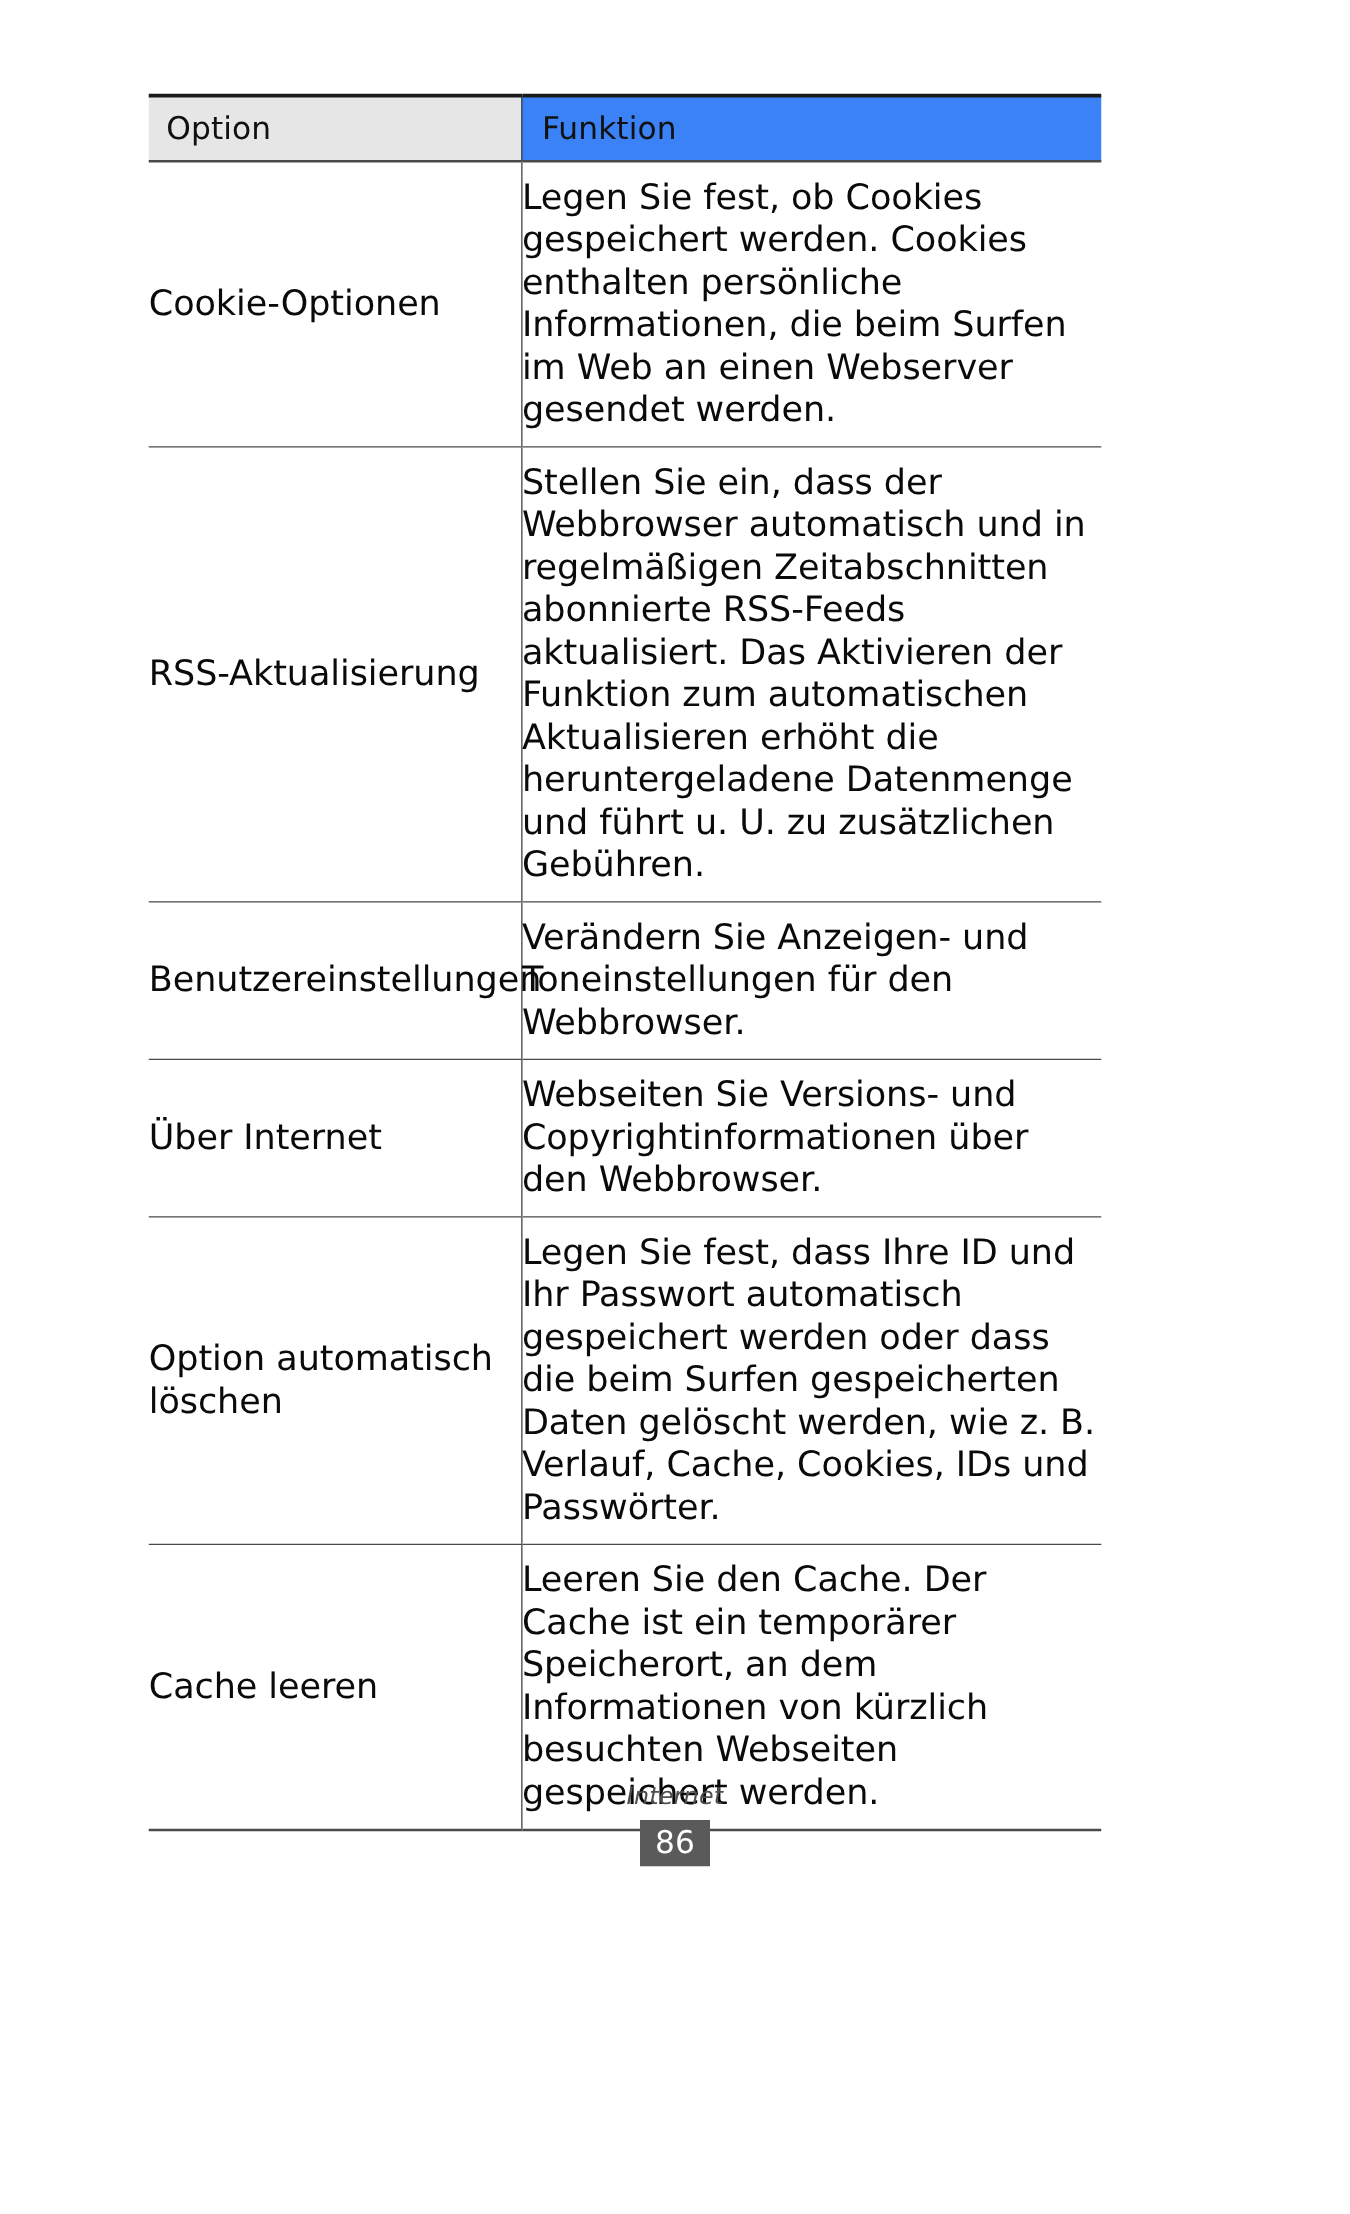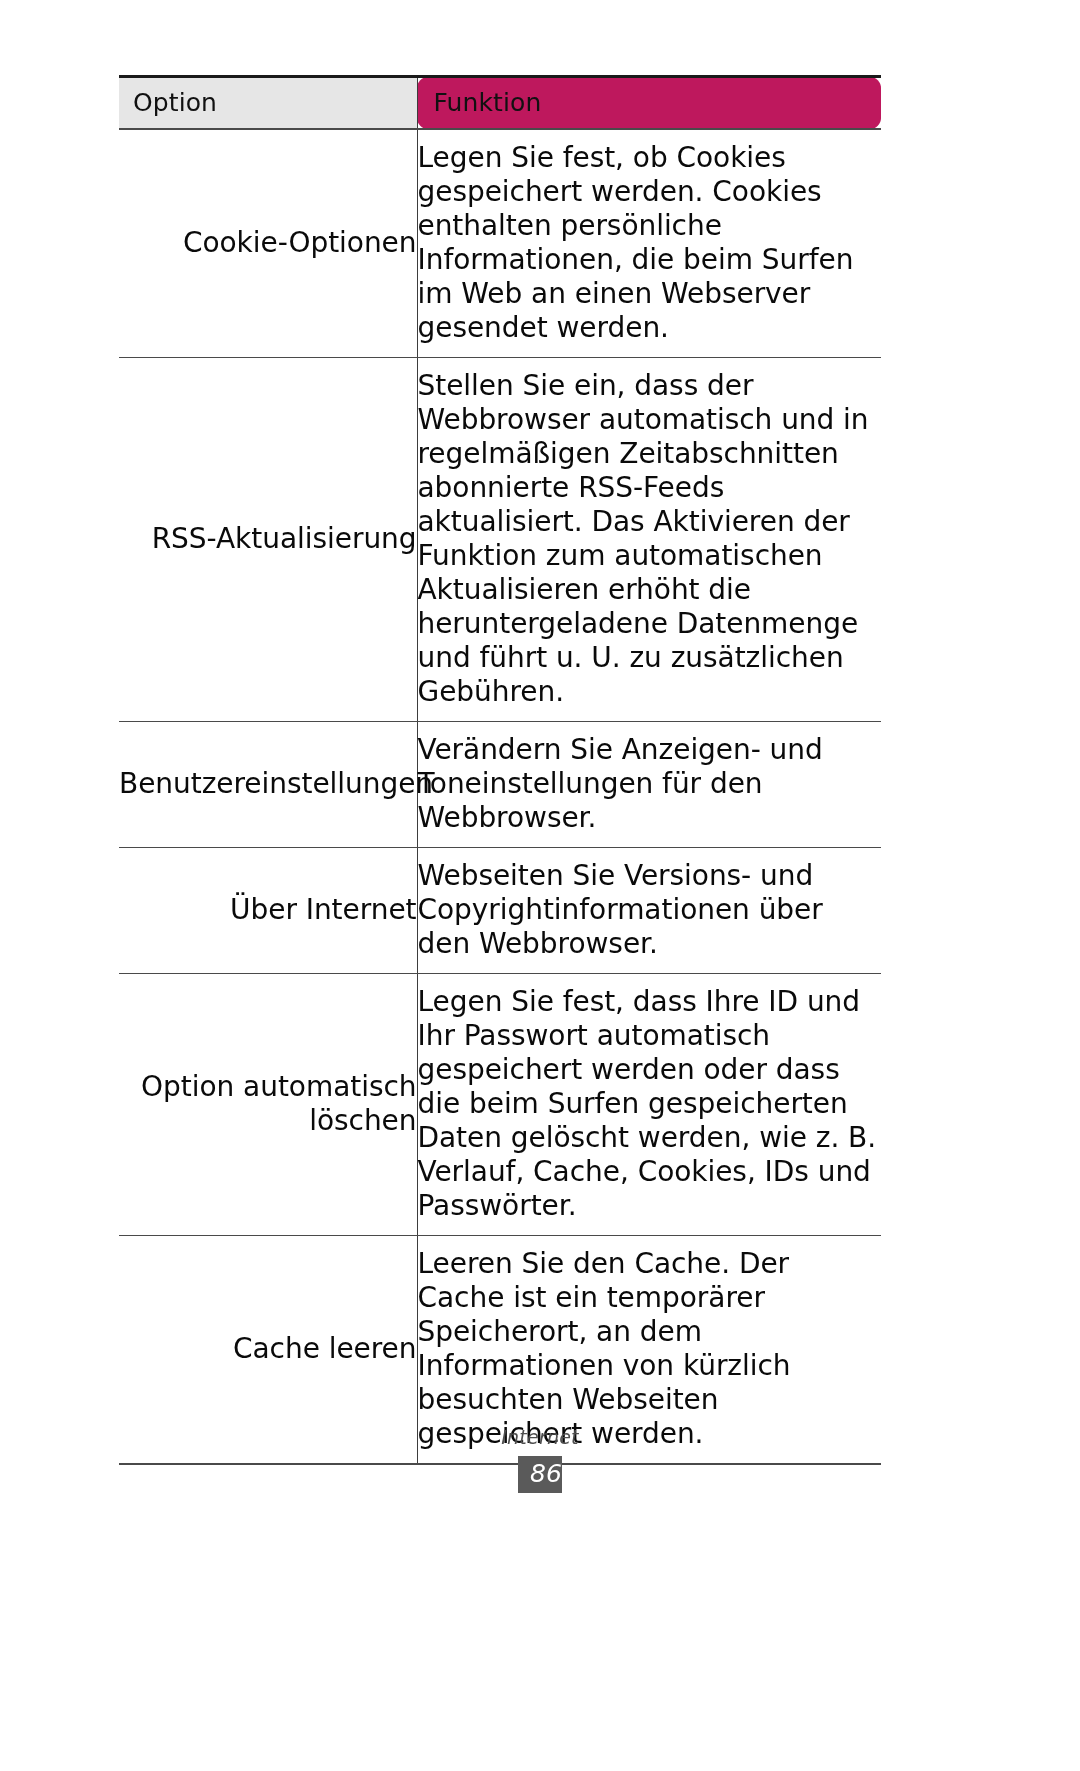--- a/index.html
+++ b/index.html
@@ -49,43 +49,41 @@
     vertical-align: middle;
     font-weight: normal;
     text-align: left;
   }
 
   th.th-option {
     background: #e6e6e6;
     padding-left: 14px !important;
   }
   th.th-funktion {
-    background: #be185d;
+    background: #3b82f6;
     padding-left: 16px !important;
     border-left: 1.5px solid #3d3d3d;
-    border-radius: 11px;
   }
 
   .hdr-label {
     font-size: 25px;
     line-height: 30px;
     color: #111111;
     letter-spacing: 0.1px;
   }
 
   table.opt-table tbody td {
     border-bottom: 1.6px solid #4a4a4a;
     vertical-align: middle;
     padding: 11px 0 12px 0;
   }
 
   td.col-option {
     padding-left: 14px;
     padding-right: 8px;
-    text-align: right;
   }
 
   td.col-funktion {
     border-left: 1.5px solid #3d3d3d;
     padding-left: 16px;
     padding-right: 6px;
   }
 
   tbody tr:last-child td {
     border-bottom: 2.5px solid #4a4a4a;
@@ -111,24 +109,23 @@
     font-style: italic;
     color: #4f4f4f;
     letter-spacing: 0.2px;
     line-height: 24px;
   }
   .footer-pagebox {
     display: inline-block;
     margin-top: 7px;
     background: #5a5a5a;
     color: #ffffff;
-    font-style: italic;
     font-size: 25px;
     line-height: 26px;
-    padding: 5px 0 6px 12px;
+    padding: 5px 12px 6px 12px;
     min-width: 30px;
   }
 </style>
 </head>
 <body>
 
 <div class="page">
 
   <div class="table-wrap">
     <table class="opt-table">

